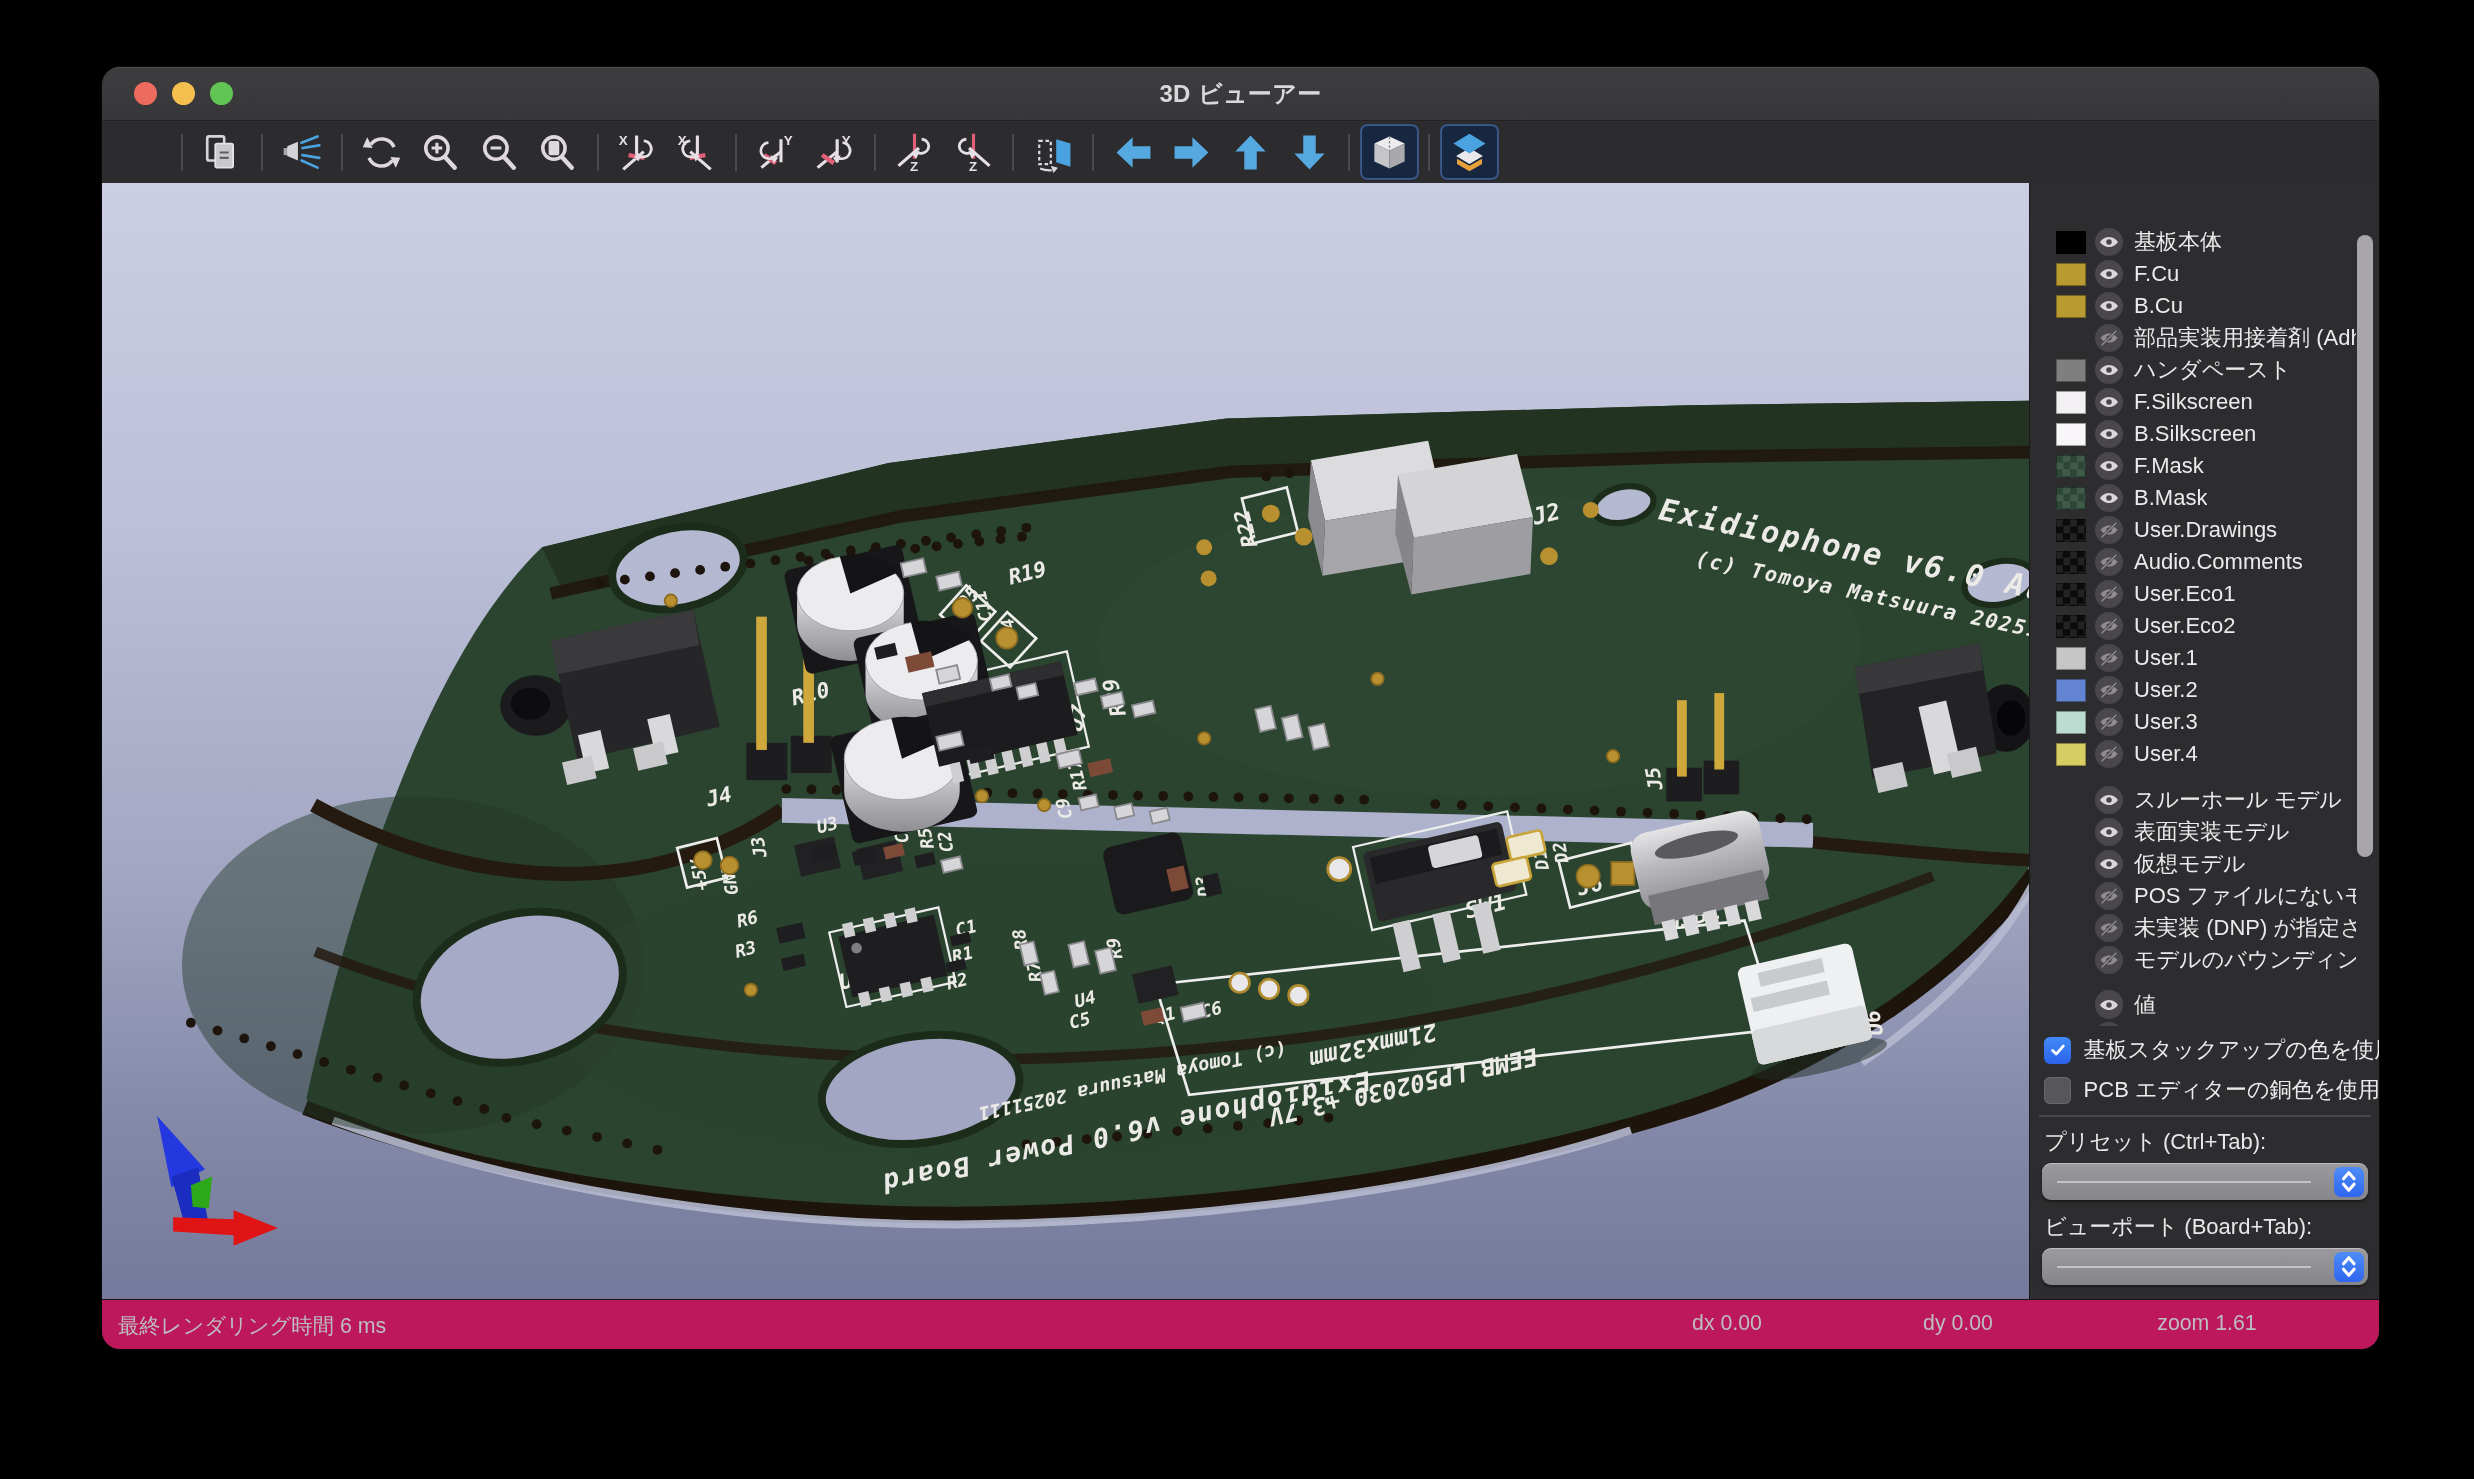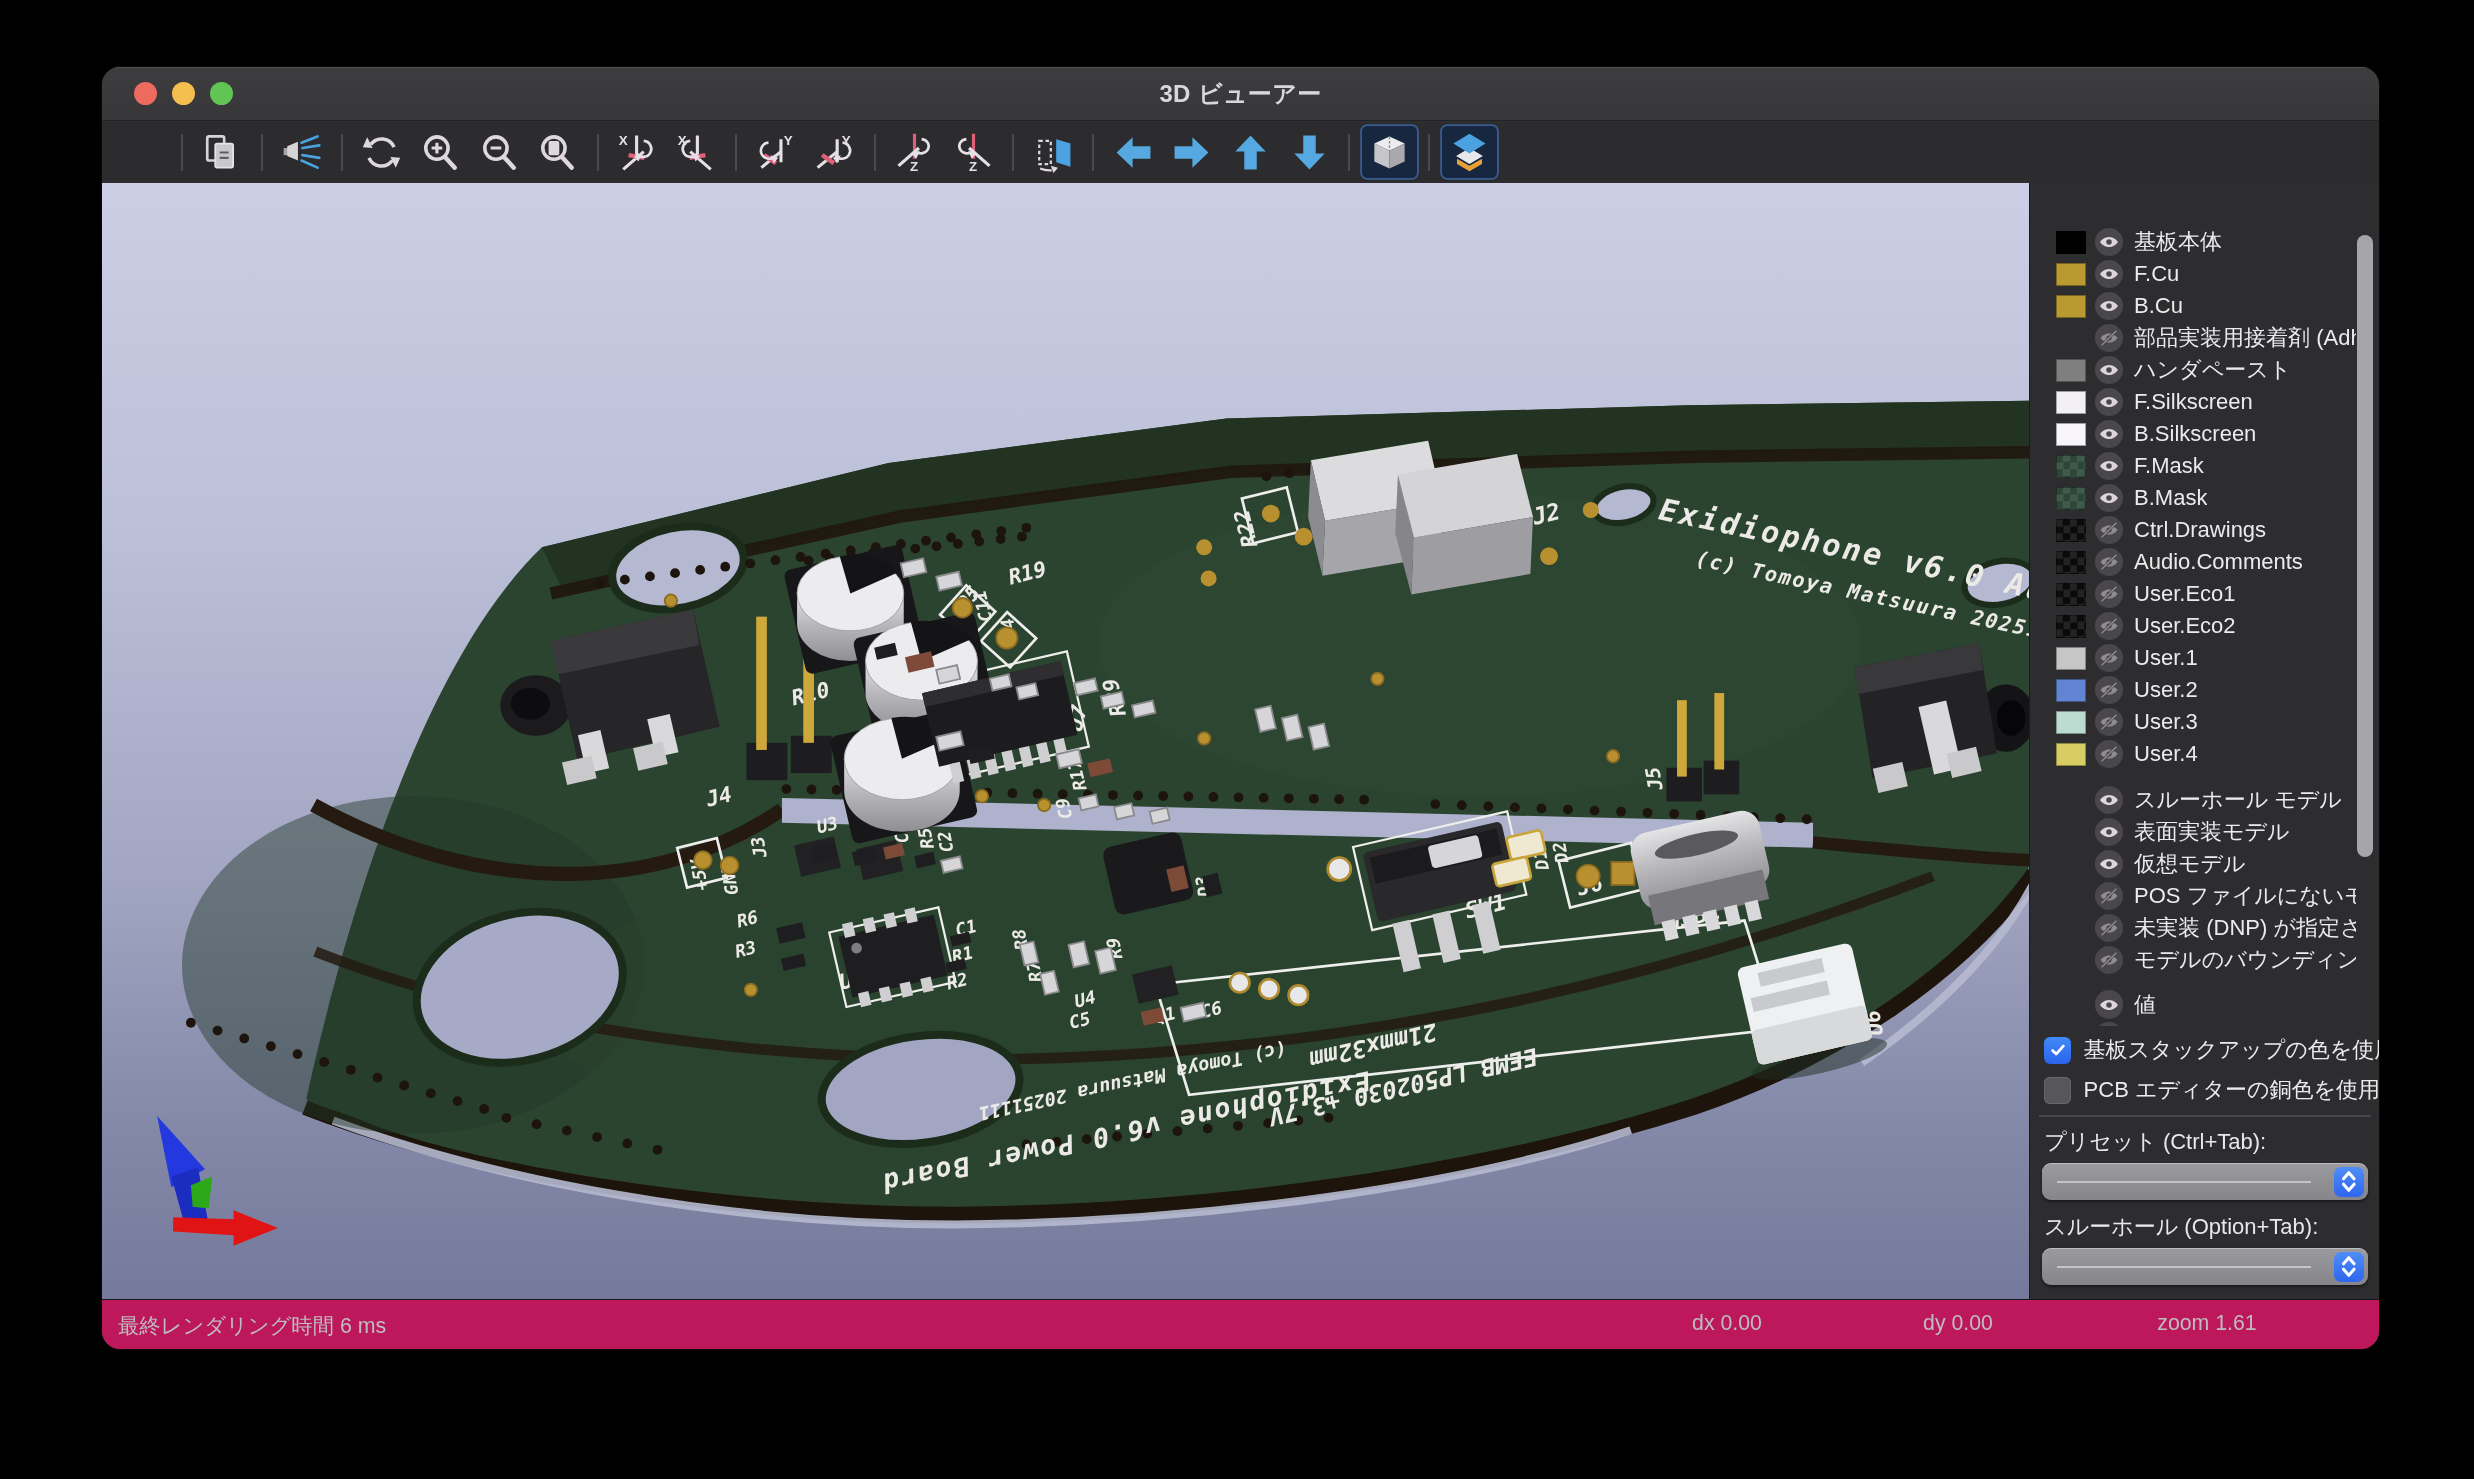--- a/index.html
+++ b/index.html
@@ -771,21 +771,21 @@
             <div class="row">
               <span class="swatch checker-dark"></span>
               <span class="eye">
                 <svg viewBox="0 0 24 24">
                   <path d="M12 7C7.6 7 4.1 9.8 2.8 12c1.3 2.2 4.8 5 9.2 5s7.9-2.8 9.2-5C19.9 9.8 16.4 7 12 7z" fill="#8e8c90"></path>
                   <circle cx="12" cy="12" r="2.8" fill="#434145"></circle>
                   <line x1="5" y1="19" x2="19" y2="5" stroke="#434145" stroke-width="3"></line>
                   <line x1="4" y1="20" x2="20" y2="4" stroke="#8e8c90" stroke-width="1.6"></line>
                 </svg>
               </span>
-              <span class="lbl">Ctrl.Drawings</span>
+              <span class="lbl">User.Drawings</span>
             </div>
             <div class="row">
               <span class="swatch checker-dark"></span>
               <span class="eye">
                 <svg viewBox="0 0 24 24">
                   <path d="M12 7C7.6 7 4.1 9.8 2.8 12c1.3 2.2 4.8 5 9.2 5s7.9-2.8 9.2-5C19.9 9.8 16.4 7 12 7z" fill="#8e8c90"></path>
                   <circle cx="12" cy="12" r="2.8" fill="#434145"></circle>
                   <line x1="5" y1="19" x2="19" y2="5" stroke="#434145" stroke-width="3"></line>
                   <line x1="4" y1="20" x2="20" y2="4" stroke="#8e8c90" stroke-width="1.6"></line>
                 </svg>
@@ -973,21 +973,21 @@
         <div class="combo" style="top: 980px;">
           <div class="cline"></div>
           <div class="val"></div>
           <div class="stepper">
             <svg viewBox="0 0 22 26">
                 <polyline points="5,10 11,3 17,10" fill="none" stroke="#fff" stroke-width="3.4" stroke-linecap="round" stroke-linejoin="round"></polyline>
                 <polyline points="5,16 11,23 17,16" fill="none" stroke="#fff" stroke-width="3.4" stroke-linecap="round" stroke-linejoin="round"></polyline>
               </svg>
           </div>
         </div>
-        <div class="sb-label" style="top:1029px;">スルーホール (Option+Tab):</div>
+        <div class="sb-label" style="top:1029px;">ビューポート (Board+Tab):</div>
         <div class="combo" style="top:1065px;">
           <div class="cline"></div>
           <div class="val"></div>
           <div class="stepper">
             <svg viewBox="0 0 22 26">
                 <polyline points="5,10 11,3 17,10" fill="none" stroke="#fff" stroke-width="3.4" stroke-linecap="round" stroke-linejoin="round"></polyline>
                 <polyline points="5,16 11,23 17,16" fill="none" stroke="#fff" stroke-width="3.4" stroke-linecap="round" stroke-linejoin="round"></polyline>
               </svg>
           </div>
         </div>

